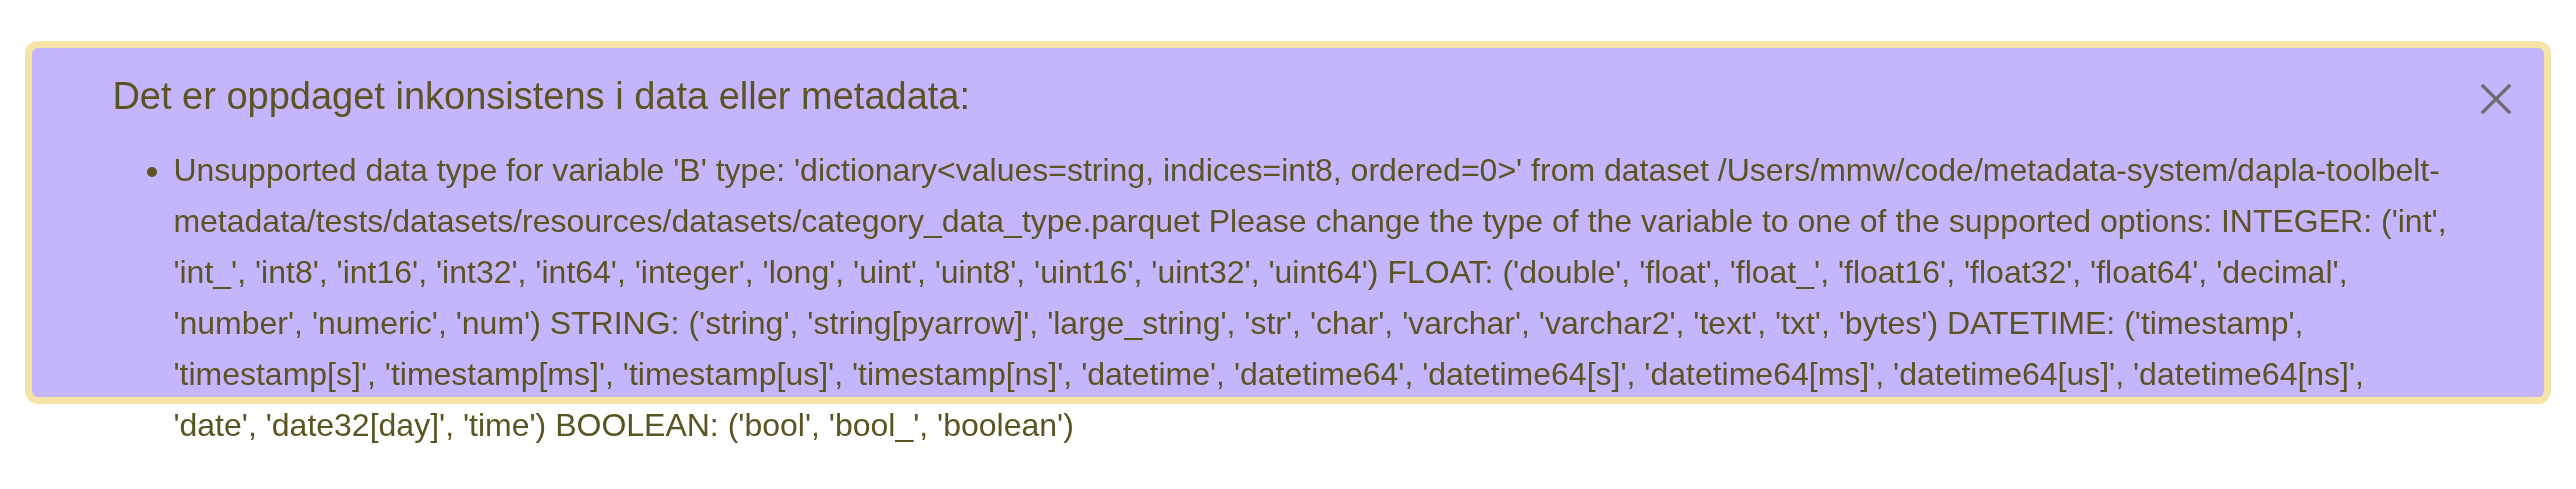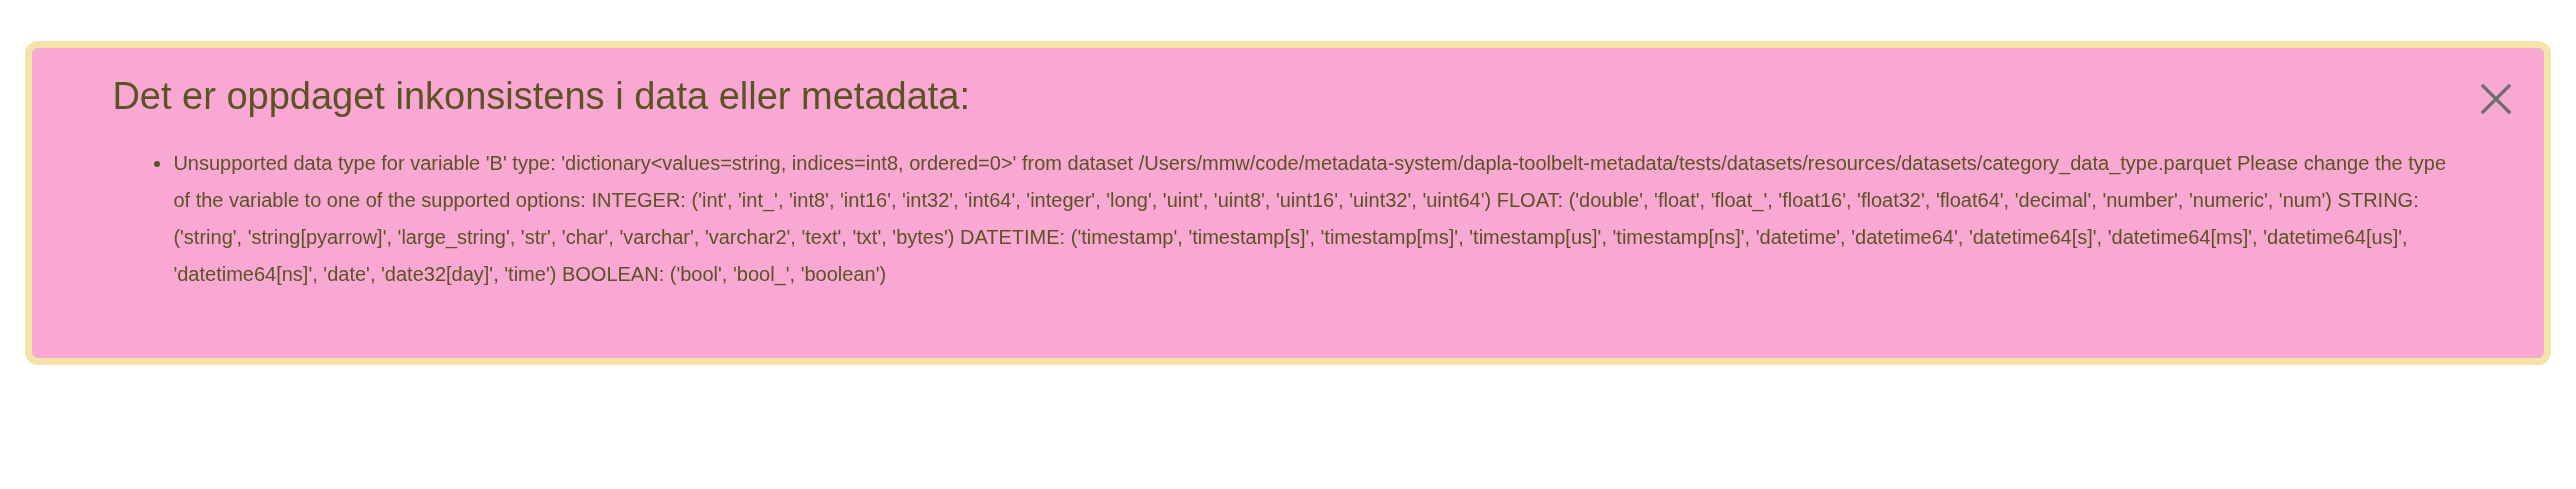--- a/index.html
+++ b/index.html
@@ -10,23 +10,23 @@
     background: #ffffff;
     overflow: hidden;
     font-family: "Liberation Sans", "DejaVu Sans", sans-serif;
   }
 
   .alert {
     position: absolute;
     left: 25.4px;
     top: 41px;
     width: 2526px;
-    height: 324px;
+    height: 363px;
     box-sizing: border-box;
-    background: #f9a8d4;
+    background: #c4b5fd;
     border: 7.5px solid #f5e3a7;
     border-radius: 13px;
     color: #5b5322;
     padding: 24.5px 94px 28px 80px;
   }
 
   .alert-title {
     font-size: 38px;
     line-height: 1.25;
     font-weight: 400;
@@ -34,22 +34,22 @@
   }
 
   .alert-list {
     margin: 24.5px 0 0 0;
     padding-left: 61px;
     list-style: disc outside;
     max-width: 2299px;
   }
 
   .alert-list li {
-    font-size: 20px;
-    line-height: 37px;
+    font-size: 32px;
+    line-height: 51px;
     color: #5b5322;
   }
 
   .close-button {
     position: absolute;
     top: 28px;
     right: 26px;
     width: 45px;
     height: 45px;
     padding: 0;

